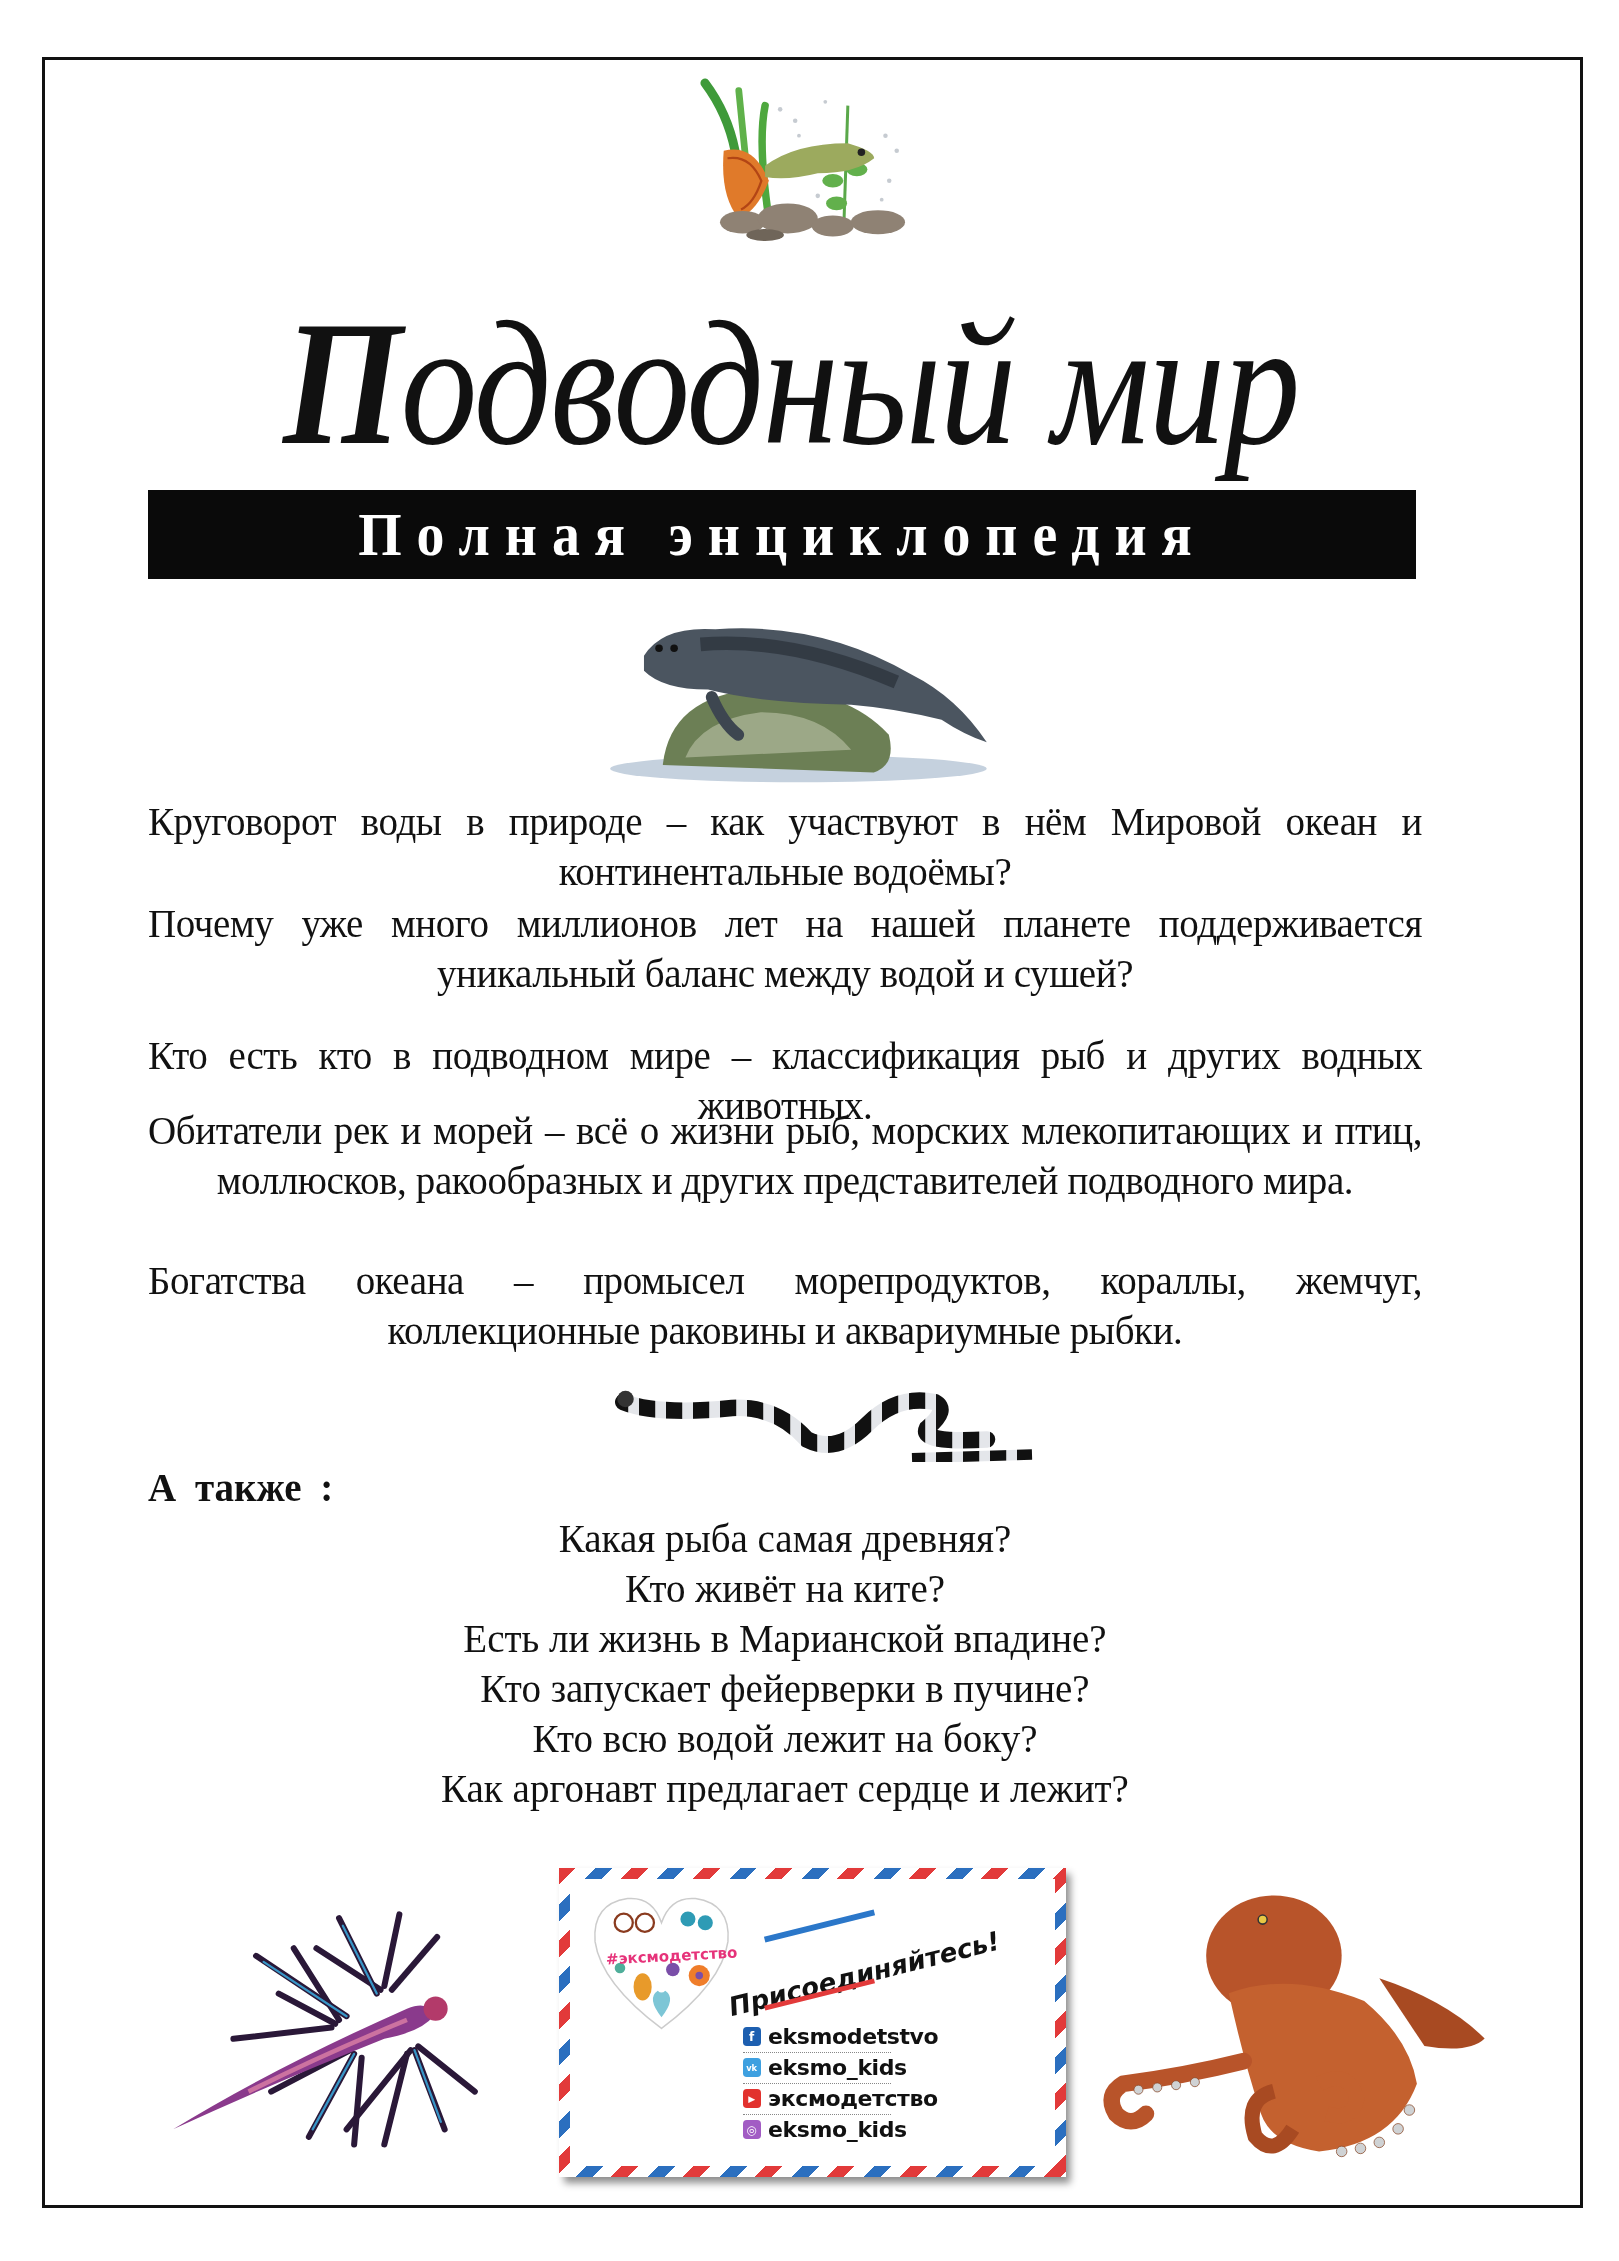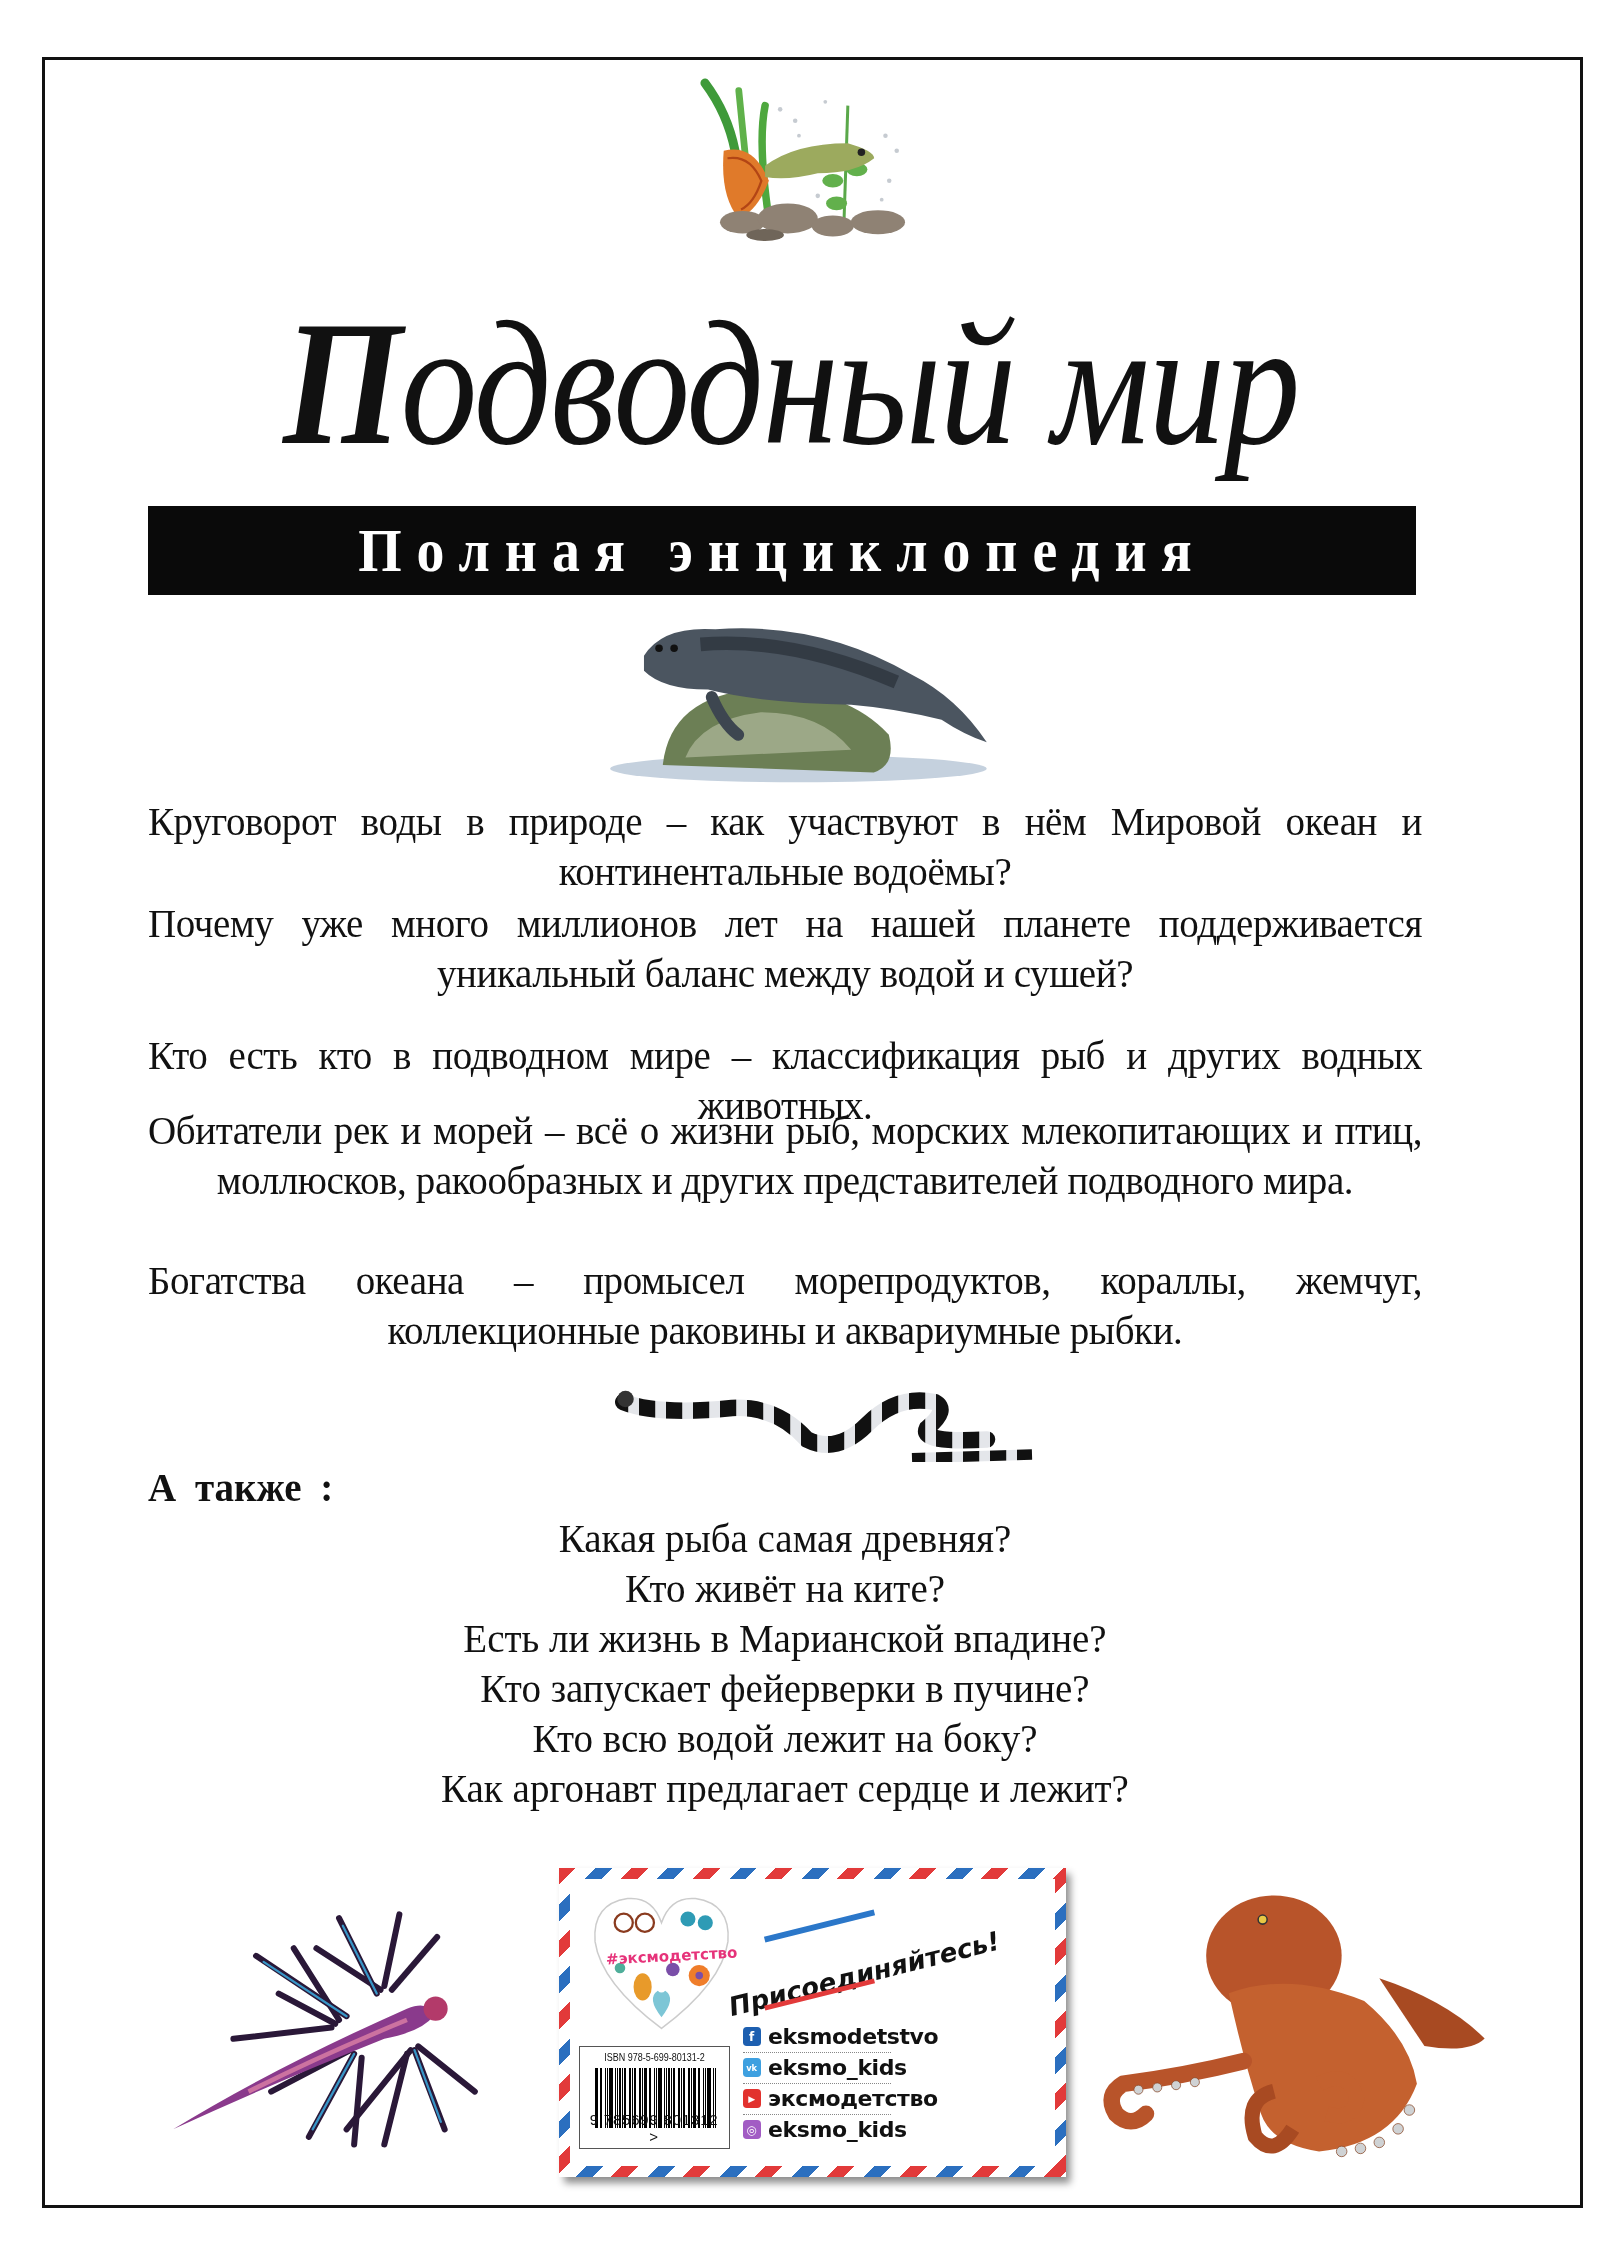--- a/index.html
+++ b/index.html
@@ -4,21 +4,21 @@
 <style>
   html, body { margin: 0; padding: 0; background: #ffffff; }
   body { width: 1619px; height: 2261px; position: relative; overflow: hidden; font-family: "Liberation Serif", "DejaVu Serif", serif; color: #111; }
   .frame { position: absolute; left: 42px; top: 57px; width: 1535px; height: 2145px; border: 3.8px solid #111; box-sizing: content-box; }
   .abs { position: absolute; }
 
   .title { left: 143px; top: 294px; width: 1296px; text-align: center; font-size: 178px; font-style: italic; line-height: 1; letter-spacing: -1.5px; transform: scaleX(0.86); transform-origin: center; }
   .title b { font-weight: 700; }
   .title .rest { font-weight: 400; }
 
-  .subtitle-bar { left: 148px; top: 506px; width: 1268px; height: 89px; background: #0a0a0a; display: flex; align-items: center; justify-content: center; }
+  .subtitle-bar { left: 148px; top: 490px; width: 1268px; height: 89px; background: #0a0a0a; display: flex; align-items: center; justify-content: center; }
   .subtitle-bar span { color: #fff; font-size: 62px; letter-spacing: 16.6px; font-weight: 700; transform: scaleX(0.9); display: inline-block; }
 
   .para { left: 148px; width: 1274px; font-size: 39px; line-height: 50px; text-align: justify; text-align-last: center; letter-spacing: -0.4px; }
 
   .also-head { left: 148px; width: 1274px; top: 1465px; text-align: left; font-size: 39px; font-weight: 700; word-spacing: 9px; }
   .also-list { left: 148px; width: 1274px; top: 1514px; text-align: center; font-size: 39px; line-height: 50px; }
   .also-list div { margin: 0; text-align: center; }
 
   
   .envelope { left: 559px; top: 1868px; width: 507px; height: 309px; background: #fff; box-shadow: 4.5px 6px 7.5px rgba(0,0,0,0.45); overflow: hidden; }
@@ -185,25 +185,20 @@
           <circle cx="158" cy="50" r="10" fill="#2e9bb5"></circle>
         <circle cx="150" cy="120" r="14" fill="#ef7d2a"></circle>
           <circle cx="150" cy="120" r="5" fill="#7a4ea8"></circle>
         <ellipse cx="75" cy="135" rx="12" ry="18" fill="#e89a2a"></ellipse>
         <path d="M100 175 Q80 150 95 140 Q100 145 105 140 Q120 150 100 175 Z" fill="#7dc6d6"></path>
         <circle cx="115" cy="112" r="9" fill="#7a4ea8"></circle>
         <circle cx="45" cy="110" r="7" fill="#4fae9a"></circle>
       </g>
     </svg>
     <div class="heart-tag">#эксмодетство</div>
-    <div class="isbn-box">
-      <div class="isbn-text">ISBN 978-5-699-80131-2</div>
-      <div class="barcode"></div>
-      <div class="barcode-digits">9 785699 801312 &gt;</div>
-    </div>
     <div class="stripe-blue"></div>
     <div class="join" style="top:113px;">Присоединяйтесь!</div>
     <div class="stripe-red"></div>
     <div class="social">
       <div class="social-row">
         <div class="social-icon" style="background:#1d5fb0;">f</div>
         <div class="social-label">eksmodetstvo</div>
       </div>
       <div class="social-row">
         <div class="social-icon" style="background:#3ea0e0; font-size:8.3px;">vk</div>

